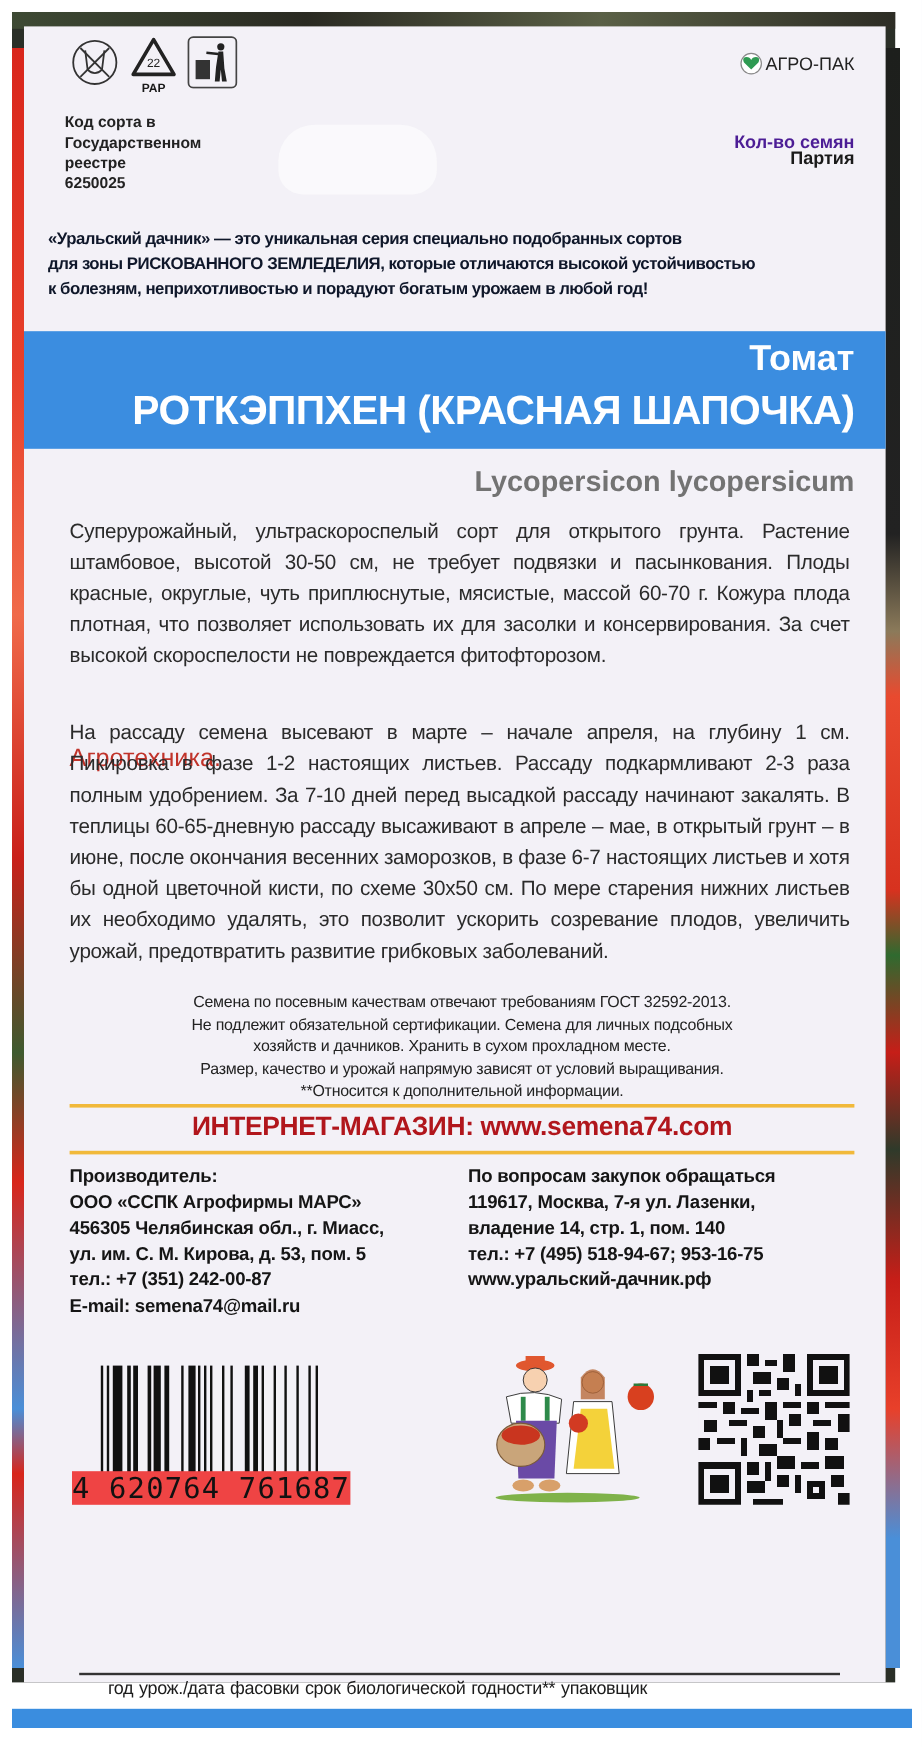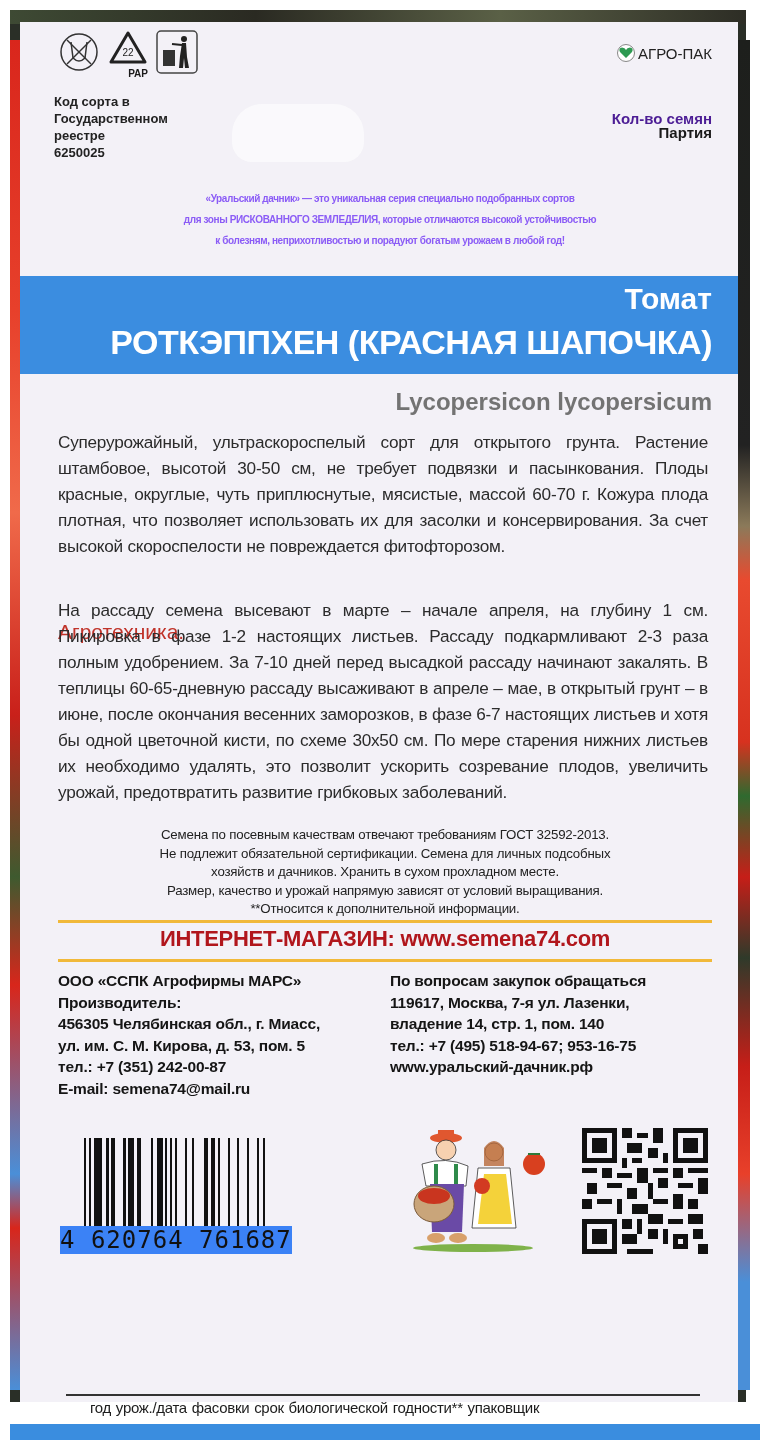--- a/index.html
+++ b/index.html
@@ -12,33 +12,33 @@
     background: linear-gradient(#d9261c 0%, #e7402b 20%, #f06a4a 35%, #c9201a 50%, #3e5a2f 62%, #d8261b 70%, #4a8fd8 84%, #d8261b 88%, #4a8fd8 100%); }
   .strip-right { position: absolute; left: 738px; top: 40px; width: 12px; height: 1350px;
     background: linear-gradient(#1d1f1c 0%, #222 30%, #8b7a5a 36%, #e84a2f 40%, #d7321f 52%, #2f6a2f 56%, #c61e18 62%, #2f3a2a 68%, #c61e18 76%, #e8402a 84%, #4a8fd8 92%, #4a8fd8 100%); }
   .top-strip { position: absolute; left: 10px; top: 10px; width: 736px; height: 14px; background: linear-gradient(90deg,#3e4a34,#2a2a22,#5a6046,#2d2d25); }
 
   .sheet { position: absolute; left: 20px; top: 22px; width: 718px; height: 1380px; background: #f3f1f7; }
 
   
   .icons { position: absolute; left: 58px; top: 30px; display: flex; gap: 8px; align-items: flex-start; }
   .icon-box { width: 42px; height: 44px; display: flex; align-items: center; justify-content: center; }
-  .pap-label { font-size: 10px; font-weight: bold; text-align: right; margin-top: -2px; }
+  .pap-label { font-size: 10px; font-weight: bold; text-align: center; margin-top: -2px; }
 
   .reg { position: absolute; left: 54px; top: 93px; font-size: 13px; font-weight: bold; line-height: 17px; color: #222; }
 
   .agro { position: absolute; right: 56px; top: 44px; display: flex; align-items: center; gap: 3px; font-size: 15px; color: #222; }
   .agro .heart { width: 18px; height: 18px; border-radius: 50%; border: 1px solid #888; display: flex; align-items: center; justify-content: center; background: #fff; }
   .seeds { position: absolute; right: 56px; top: 79px; font-size: 15px; font-weight: bold; color: #4c1d95; margin-top: 31px; }
   .batch { position: absolute; right: 56px; top: 124px; font-size: 15px; font-weight: bold; color: #1a1a1a; }
 
   
   .cutout { position: absolute; left: 232px; top: 104px; width: 132px; height: 58px; background: #fbfbfd; border-radius: 30px 30px 20px 20px; opacity: .8; }
 
-  .slogan { position: absolute; left: 40px; width: 700px; top: 188px; text-align: center; font-size: 10px; line-height: 21px; color: #8b5cf6; font-weight: bold; font-stretch: condensed; letter-spacing: -0.4px; }
+  .slogan { position: absolute; left: 40px; width: 700px; top: 188px; text-align: left; font-size: 14px; line-height: 21px; color: #0f172a; font-weight: bold; font-stretch: condensed; letter-spacing: -0.4px; }
 
   
   .title-band { position: absolute; left: 20px; top: 276px; width: 718px; height: 98px; background: #3b8de0; }
   .title-small { position: absolute; right: 56px; top: 282px; font-size: 30px; font-weight: bold; color: #fff; }
   .title-main { position: absolute; right: 56px; top: 323px; font-size: 34px; font-weight: bold; color: #fff; letter-spacing: -0.5px; white-space: nowrap; }
 
   .latin { position: absolute; right: 56px; top: 388px; font-size: 24px; font-weight: bold; color: #737373; }
 
   .desc { position: absolute; left: 58px; width: 650px; font-size: 17.2px; line-height: 26px; color: #2b2b2b; text-align: justify; letter-spacing: -0.25px; }
   .desc-1 { top: 429px; }
@@ -52,21 +52,21 @@
   .shop-line.bottom { top: 959px; }
   .shop { position: absolute; left: 58px; width: 654px; top: 926px; text-align: center; font-size: 22px; font-weight: bold; color: #b1161c; letter-spacing: -0.3px; }
 
   .contacts { position: absolute; top: 970px; font-size: 15.5px; font-weight: bold; line-height: 21.5px; color: #151515; letter-spacing: -0.2px; }
   .contacts.left { left: 58px; }
   .contacts.right { left: 390px; }
 
   .barcode { position: absolute; left: 60px; top: 1138px; width: 240px; }
   .barcode-bars { display: flex; align-items: stretch; height: 96px; margin-left: 24px; }
   .barcode-bars span { display: block; background: #111; height: 100%; }
-  .barcode-num { font-family: "DejaVu Sans Mono", monospace; font-size: 24px; color: #111; margin-top: -8px; letter-spacing: 1px; background: #3b82f6; display: inline-block; }
+  .barcode-num { font-family: "DejaVu Sans Mono", monospace; font-size: 24px; color: #111; margin-top: -8px; letter-spacing: 1px; background: #ef4444; display: inline-block; }
 
   .mascot { position: absolute; left: 398px; top: 1124px; width: 150px; height: 130px; }
   .qr { position: absolute; left: 582px; top: 1128px; width: 126px; height: 126px; }
 
   .bottom-rule { position: absolute; left: 66px; top: 1394px; width: 634px; height: 2px; background: #333; }
   .bottom-labels { position: absolute; left: 90px; top: 1399px; font-size: 15px; color: #1c1c1c; letter-spacing: -0.3px; white-space: nowrap; word-spacing: 1px; }
   .bottom-band { position: absolute; left: 10px; top: 1424px; width: 750px; height: 16px; background: #3a8ddf; }
   .below { position: absolute; left: 0; top: 1440px; width: 768px; height: 16px; background: #fff; }
 </style>
 </head>
@@ -147,22 +147,22 @@
   <div>хозяйств и дачников. Хранить в сухом прохладном месте.</div>
   <div>Размер, качество и урожай напрямую зависят от условий выращивания.</div>
   <div>**Относится к дополнительной информации.</div>
 </div>
 
 <div class="shop-line top"></div>
 <div class="shop">ИНТЕРНЕТ-МАГАЗИН: www.semena74.com</div>
 <div class="shop-line bottom"></div>
 
 <div class="contacts left">
+  <div>Производитель:</div>
   <div>ООО «ССПК Агрофирмы МАРС»</div>
-  <div>Производитель:</div>
   <div>456305 Челябинская обл., г. Миасс,</div>
   <div>ул. им. С. М. Кирова, д. 53, пом. 5</div>
   <div>тел.: +7 (351) 242-00-87</div>
   <div>E-mail: semena74@mail.ru</div>
 </div>
 
 <div class="contacts right">
   <div>По вопросам закупок обращаться</div>
   <div>119617, Москва, 7-я ул. Лазенки,</div>
   <div>владение 14, стр. 1, пом. 140</div>

